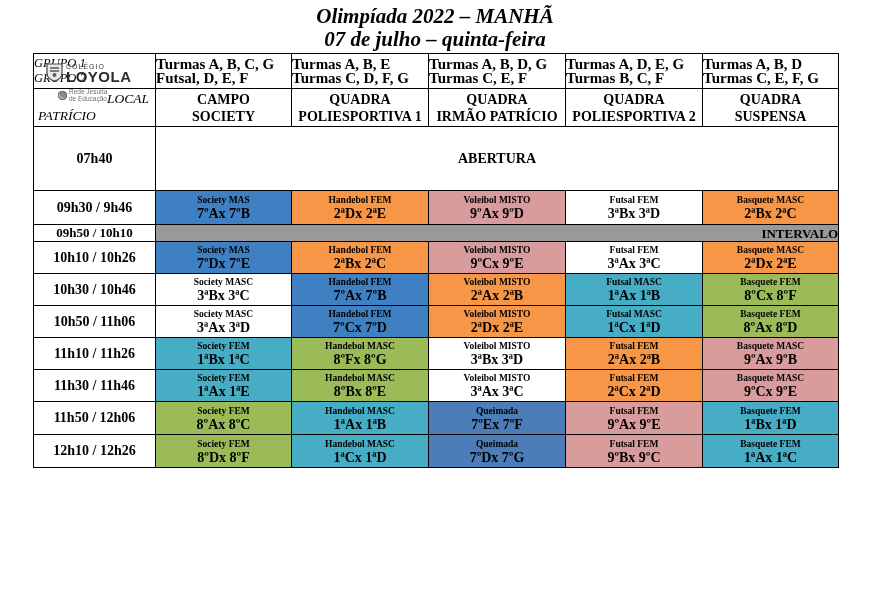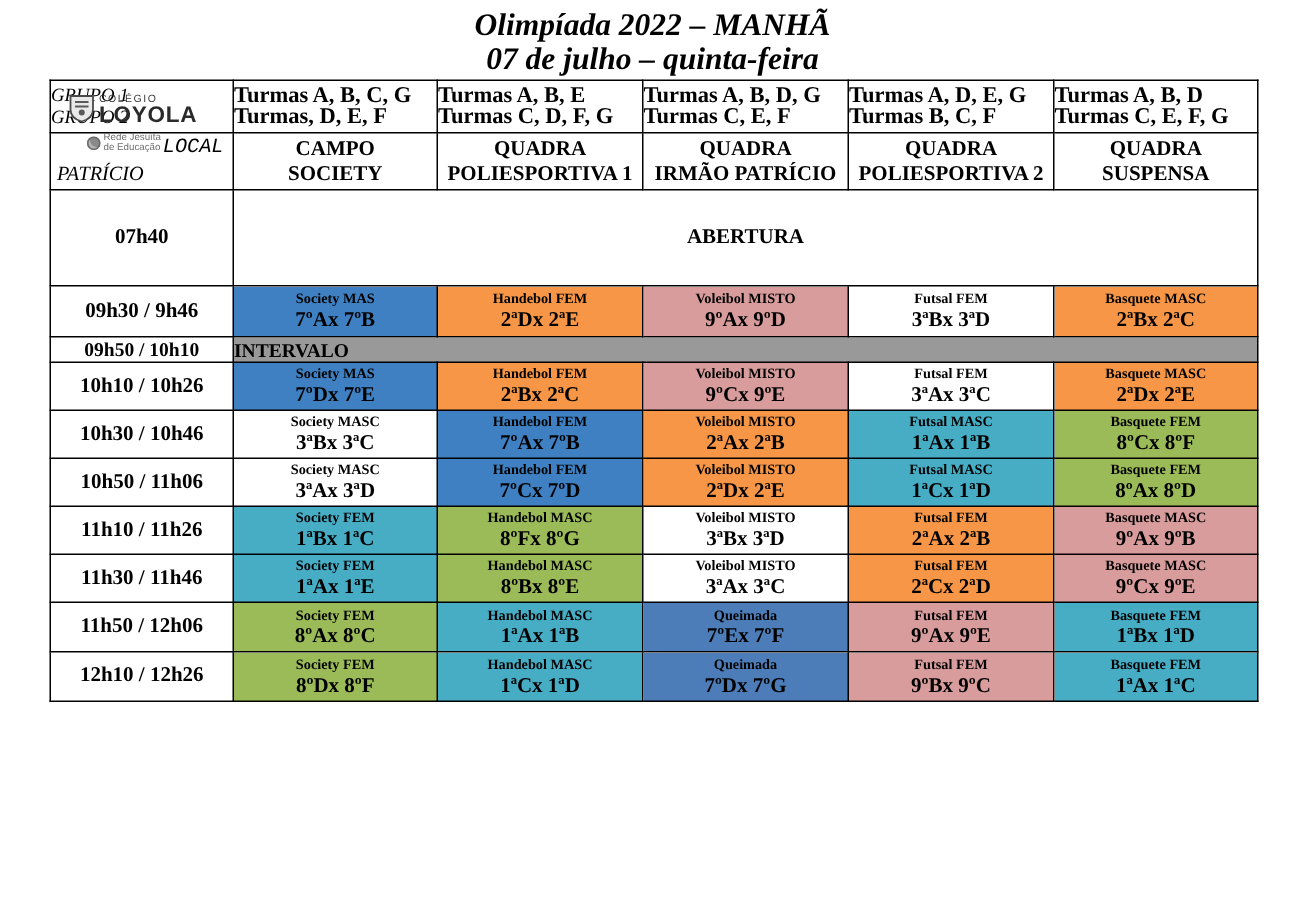--- a/index.html
+++ b/index.html
@@ -28,32 +28,32 @@
   tr.rh-local    { height:38px; }
   tr.rh-abertura { height:64px; }
   tr.rh-first    { height:34px; }
   tr.rh-int      { height:17px; }
   tr.rh-std      { height:32px; }
   tr.rh-last     { height:33px; }
 
   td.corner-grupo { font-style:italic; font-size:12.5px; line-height:15px; padding-left:4px; }
   td.turmas { font-weight:bold; font-size:15px; line-height:14px; padding-left:5px; vertical-align:middle; }
   td.corner-local { position:relative; }
-  td.corner-local .local   { position:absolute; top:2px;  right:6px; font-style:italic; font-size:13.5px;font-family:Liberation Mono, monospace; }
+  td.corner-local .local   { position:absolute; top:2px;  right:6px; font-style:italic; font-size:13.5px; }
   td.corner-local .horario { position:absolute; bottom:2px; left:4px; font-style:italic; font-size:13.5px; }
   td.venue { font-weight:bold; font-size:14px; line-height:17px; text-align:center; }
 
   td.time { font-weight:bold; font-size:14px; text-align:center; background:#fff; }
   td.merged-label { font-weight:bold; font-size:14px; text-align:center; }
 
   td.c { text-align:center; }
   td.c .sport { font-weight:bold; font-size:9.5px; line-height:11px; padding-top:2px; }
   td.c .teams { font-weight:bold; font-size:14px; line-height:16px; }
 
-  td.int-band { font-weight:bold; font-size:13px; text-align:left; line-height:15px; }
+  td.int-band { font-weight:bold; font-size:13px; text-align:right; line-height:15px; }
 </style>
 </head>
 <body>
 
 <div class="page-title">
   <div>Olimpíada 2022 – MANHÃ</div>
   <div>07 de julho – quinta-feira</div>
 </div>
 
 <div class="logo">
@@ -88,21 +88,21 @@
   </colgroup>
 
   <tbody>
       <tr class="rh-grupo">
     <td class="corner-grupo">
       <div>GRUPO 1</div>
       <div>GRUPO 2</div>
     </td>
     <td class="turmas">
       <div>Turmas A, B, C, G</div>
-      <div>Turmas, D, E, F</div>
+      <div>Futsal, D, E, F</div>
     </td>
     <td class="turmas">
       <div>Turmas A, B, E</div>
       <div>Turmas C, D, F, G</div>
     </td>
     <td class="turmas">
       <div>Turmas A, B, D, G</div>
       <div>Turmas C, E, F</div>
     </td>
     <td class="turmas">

